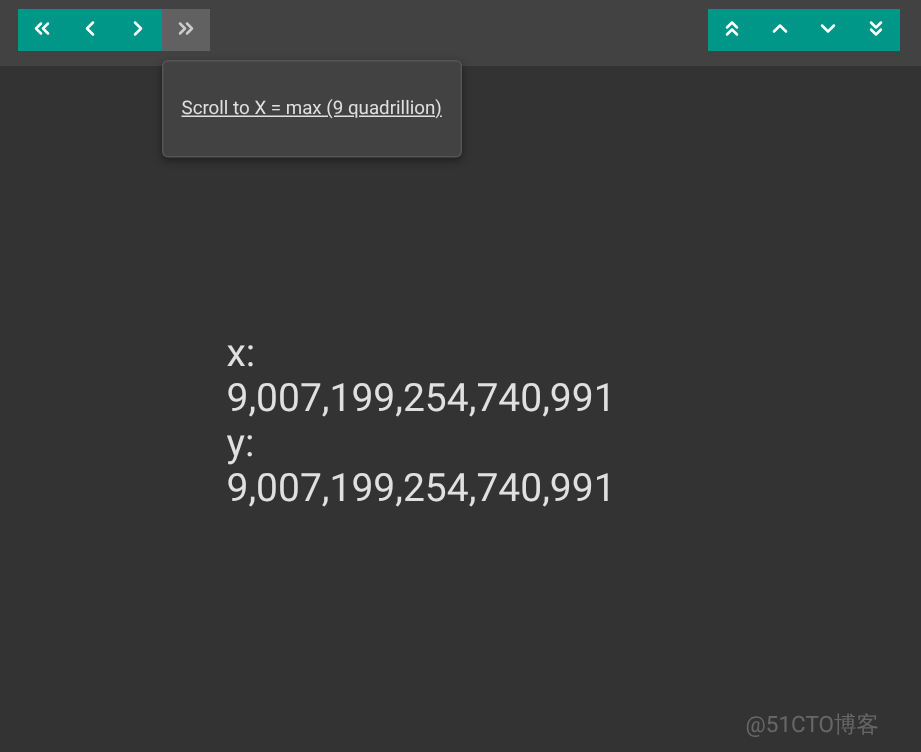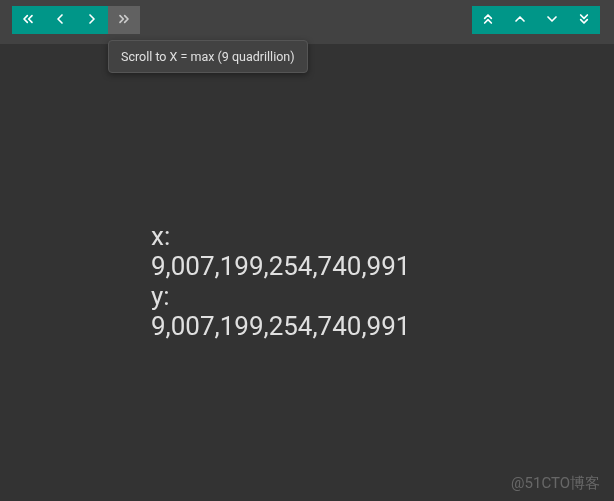--- a/index.html
+++ b/index.html
@@ -43,38 +43,39 @@
   }
   .btn svg { width: 16px; height: 16px; stroke: #ffffff; stroke-width: 2.5; fill: none; stroke-linecap: round; stroke-linejoin: round; }
   .btn.pressed svg { stroke: #cccccc; }
   .tooltip {
     position: absolute;
     top: 40px;
     left: 108px;
     background: #424242;
     border: 1px solid #555555;
     border-radius: 4px;
-    padding: 8px 12px;
+    padding: 24px 12px;
     color: #e0e0e0;
     font-size: 12.5px;
     white-space: nowrap;
     box-shadow: 0 2px 6px rgba(0,0,0,0.4);
+    text-decoration: underline;
   }
   .center-text {
     position: absolute;
     top: 222px;
     left: 151px;
     color: #e0e0e0;
     font-size: 26px;
     font-weight: 400;
     line-height: 1.15;
   }
   .watermark {
     position: absolute;
-    right: 14px;
+    right: 28px;
     bottom: 8px;
     color: rgba(200,200,200,0.35);
     font-size: 15px;
     text-align: right;
   }
 </style>
 </head>
 <body>
 
 <div class="toolbar">

